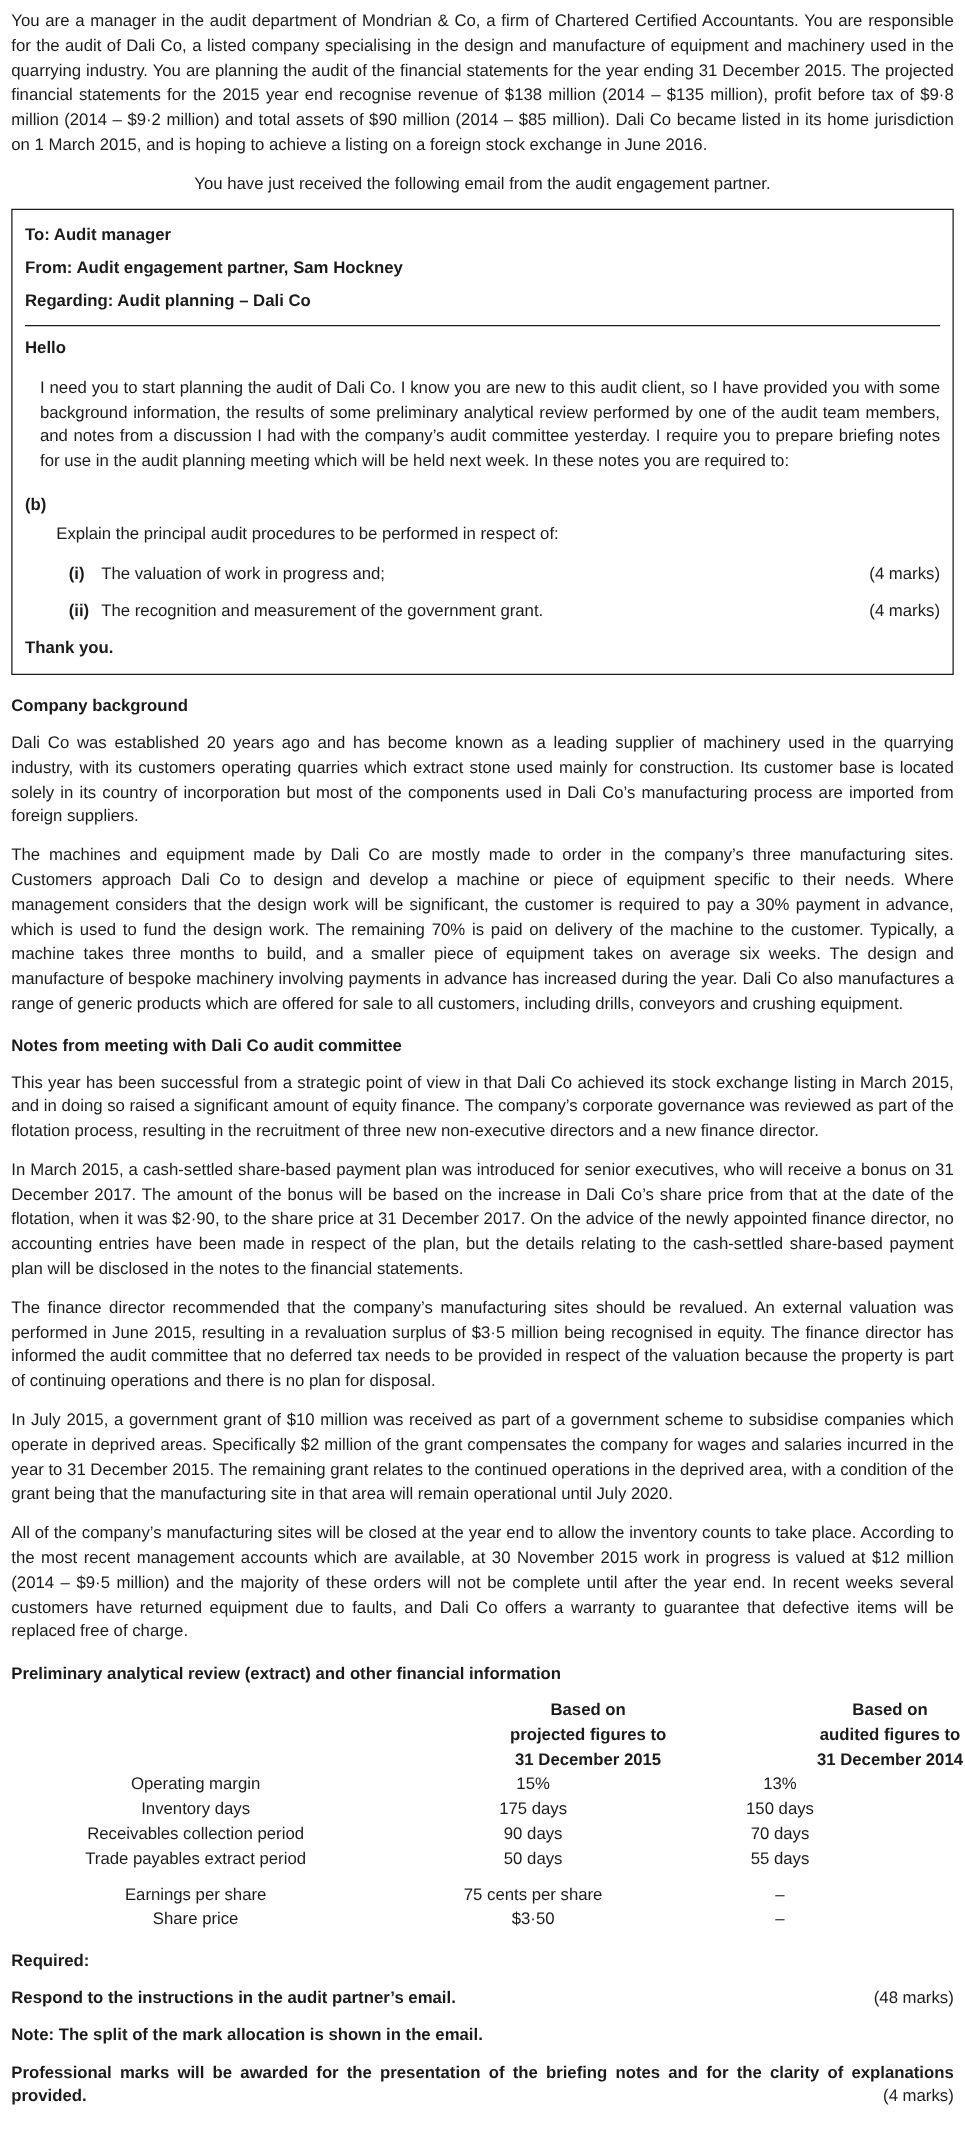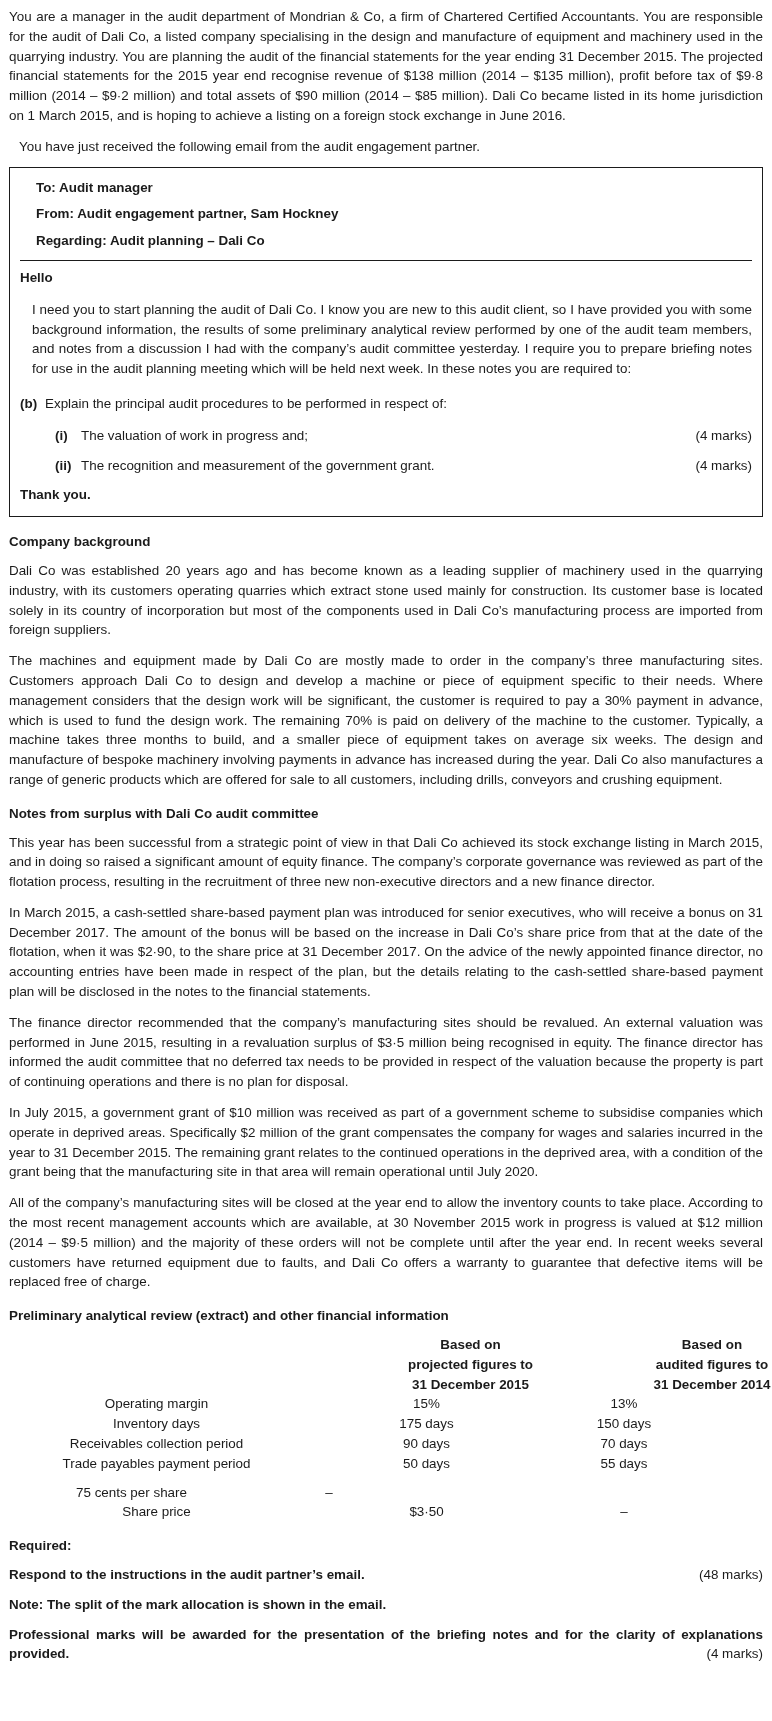--- a/index.html
+++ b/index.html
@@ -12,38 +12,38 @@
     font-size: 13.4px;
     line-height: 19.8px;
     color: #1b1b1b;
     overflow: hidden;
     background: #ffffff;
   }
   .para {
     margin: 0 0 11px 0;
     text-align: justify;
   }
-  .lead-in { text-align: left; margin: 0 0 10px 10px; }
+  .lead-in { text-align: center; margin: 0 0 10px 0; }
   .heading {
     font-weight: bold;
     margin: 14px 0 9px 0;
   }
   
   .email-box {
     border: 1.5px solid #1b1b1b;
     padding: 6px 10px 11px 10px;
     margin: 2px 0 15px 0;
   }
-  .email-meta-line { font-weight: bold; padding: 4px 0 3px 0; margin-left: 16px; }
+  .email-meta-line { font-weight: bold; padding: 4px 0 3px 0; }
   .email-divider { border: 0; border-top: 1.2px solid #1b1b1b; margin: 6px 0 0 0; }
   .email-greeting { font-weight: bold; padding: 7px 0 0 0; }
   .email-body { margin: 12px 0 15px 12px; text-align: justify; }
   .req-row { display: flex; margin: 0 0 12px 0; }
   .req-id { font-weight: bold; flex: 0 0 25px; }
-  .req-text { flex: 1; }
+  .req-text { flex: 1; margin-top: 23px; }
   .req-sub-row { display: flex; padding-left: 35px; margin: 0 0 10px 0; }
   .req-sub-id { font-weight: bold; flex: 0 0 26px; }
   .req-sub-text { flex: 1; }
   .req-marks { flex: 0 0 auto; padding-left: 12px; }
   .email-signoff { font-weight: bold; }
   
   .fin-table { margin: 3px 0 8px 0; }
   .t-row { display: flex; }
   .t-label { flex: 0 0 295px; text-align: center; }
   .t-col2 { flex: 0 0 245px; text-align: center; }
@@ -88,21 +88,21 @@
       <span class="req-marks">(4 marks)</span>
     </div>
 
     <div class="email-signoff">Thank you.</div>
   </div>
 
   <div class="heading" style="margin-top:13px;">Company background</div>
   <p class="para">Dali Co was established 20 years ago and has become known as a leading supplier of machinery used in the quarrying industry, with its customers operating quarries which extract stone used mainly for construction. Its customer base is located solely in its country of incorporation but most of the components used in Dali Co’s manufacturing process are imported from foreign suppliers.</p>
   <p class="para">The machines and equipment made by Dali Co are mostly made to order in the company’s three manufacturing sites. Customers approach Dali Co to design and develop a machine or piece of equipment specific to their needs. Where management considers that the design work will be significant, the customer is required to pay a 30% payment in advance, which is used to fund the design work. The remaining 70% is paid on delivery of the machine to the customer. Typically, a machine takes three months to build, and a smaller piece of equipment takes on average six weeks. The design and manufacture of bespoke machinery involving payments in advance has increased during the year. Dali Co also manufactures a range of generic products which are offered for sale to all customers, including drills, conveyors and crushing equipment.</p>
 
-  <div class="heading">Notes from surplus with Dali Co audit committee</div>
+  <div class="heading">Notes from meeting with Dali Co audit committee</div>
   <p class="para">This year has been successful from a strategic point of view in that Dali Co achieved its stock exchange listing in March 2015, and in doing so raised a significant amount of equity finance. The company’s corporate governance was reviewed as part of the flotation process, resulting in the recruitment of three new non-executive directors and a new finance director.</p>
   <p class="para">In March 2015, a cash-settled share-based payment plan was introduced for senior executives, who will receive a bonus on 31 December 2017. The amount of the bonus will be based on the increase in Dali Co’s share price from that at the date of the flotation, when it was $2·90, to the share price at 31 December 2017. On the advice of the newly appointed finance director, no accounting entries have been made in respect of the plan, but the details relating to the cash-settled share-based payment plan will be disclosed in the notes to the financial statements.</p>
   <p class="para">The finance director recommended that the company’s manufacturing sites should be revalued. An external valuation was performed in June 2015, resulting in a revaluation surplus of $3·5 million being recognised in equity. The finance director has informed the audit committee that no deferred tax needs to be provided in respect of the valuation because the property is part of continuing operations and there is no plan for disposal.</p>
   <p class="para">In July 2015, a government grant of $10 million was received as part of a government scheme to subsidise companies which operate in deprived areas. Specifically $2 million of the grant compensates the company for wages and salaries incurred in the year to 31 December 2015. The remaining grant relates to the continued operations in the deprived area, with a condition of the grant being that the manufacturing site in that area will remain operational until July 2020.</p>
   <p class="para">All of the company’s manufacturing sites will be closed at the year end to allow the inventory counts to take place. According to the most recent management accounts which are available, at 30 November 2015 work in progress is valued at $12 million (2014 – $9·5 million) and the majority of these orders will not be complete until after the year end. In recent weeks several customers have returned equipment due to faults, and Dali Co offers a warranty to guarantee that defective items will be replaced free of charge.</p>
 
   <div class="heading">Preliminary analytical review (extract) and other financial information</div>
 
   <div class="fin-table">
     <div class="t-row t-head">
@@ -128,28 +128,29 @@
       <span class="t-label">Inventory days</span>
       <span class="t-col2">175 days</span>
       <span class="t-col3">150 days</span>
     </div>
     <div class="t-row">
       <span class="t-label">Receivables collection period</span>
       <span class="t-col2">90 days</span>
       <span class="t-col3">70 days</span>
     </div>
     <div class="t-row">
-      <span class="t-label">Trade payables payment period</span>
+      <span class="t-label">Trade payables extract period</span>
       <span class="t-col2">50 days</span>
       <span class="t-col3">55 days</span>
     </div>
 
     <div class="t-gap"></div>
 
     <div class="t-row">
+      <span class="t-label">Earnings per share</span>
       <span class="t-col2">75 cents per share</span>
       <span class="t-col3">–</span>
     </div>
     <div class="t-row">
       <span class="t-label">Share price</span>
       <span class="t-col2">$3·50</span>
       <span class="t-col3">–</span>
     </div>
   </div>
 

